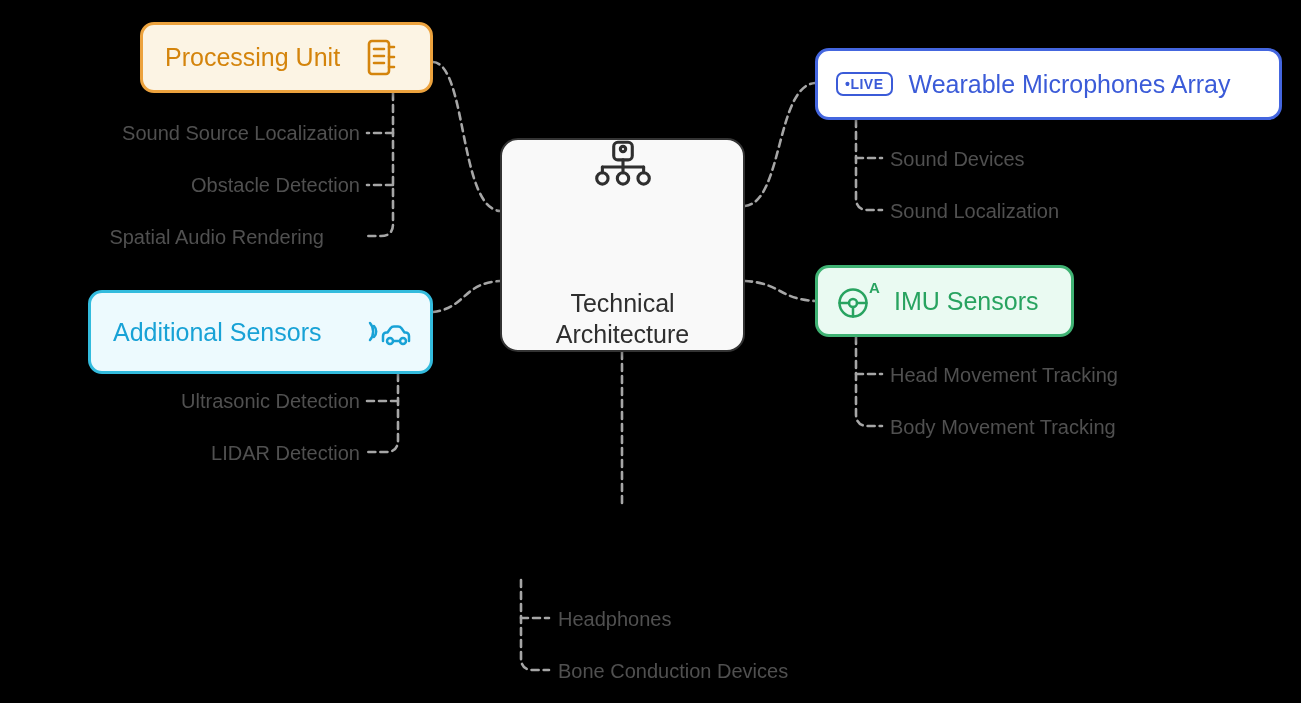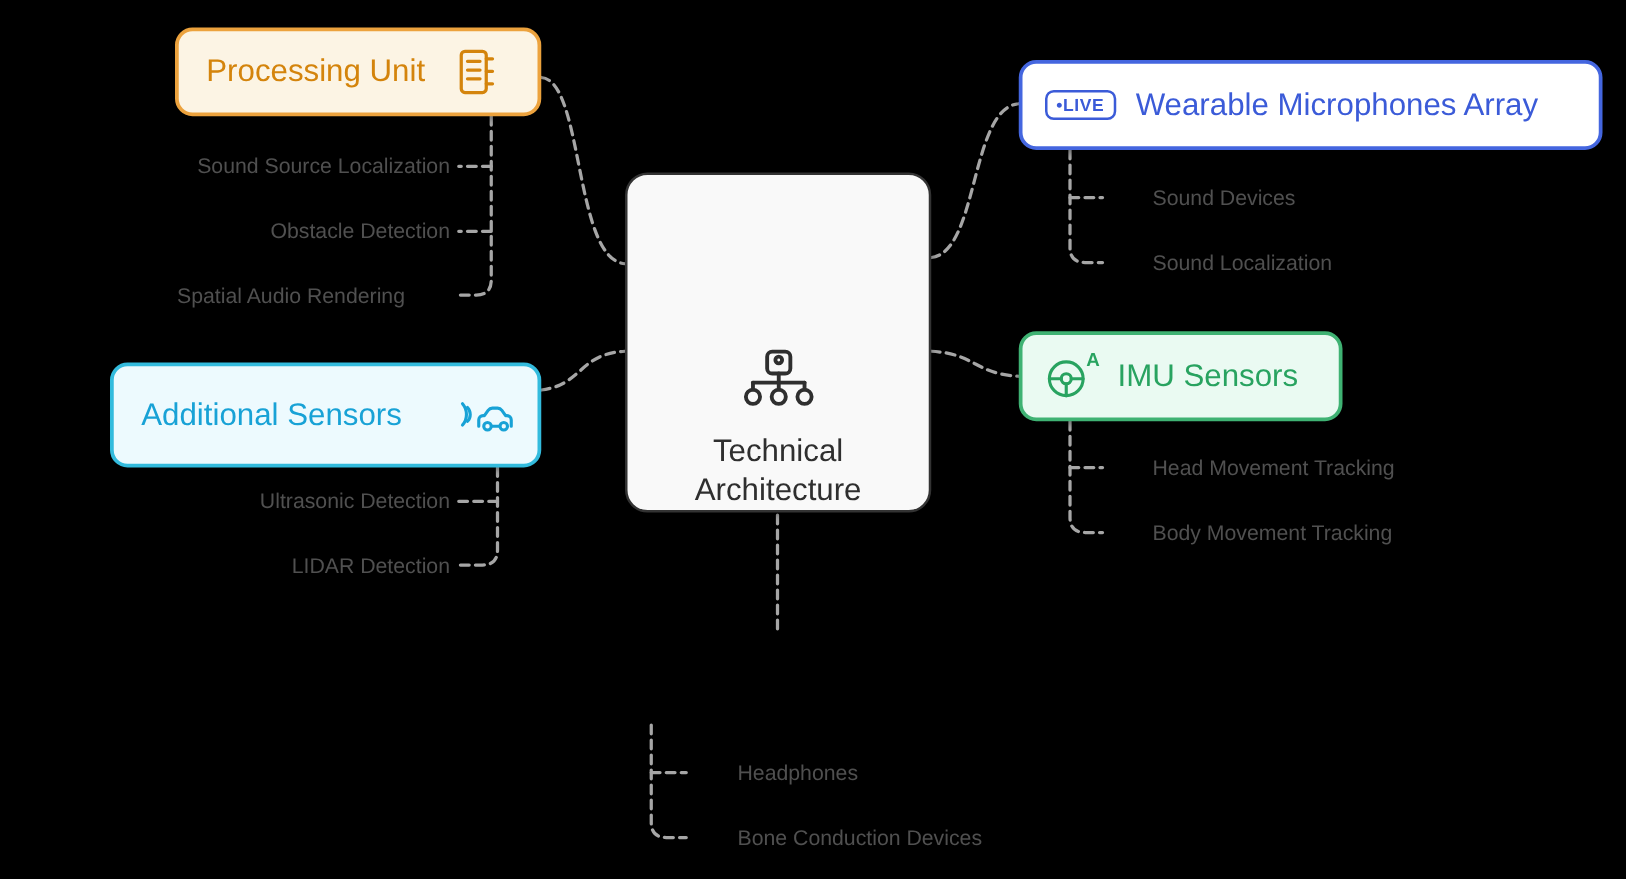--- a/index.html
+++ b/index.html
@@ -41,28 +41,28 @@
 
   .node.pu   { left: 140px; top: 22px;  width: 293px; height: 71px; padding: 0 28px 0 22px; justify-content: space-between; gap: 12px; }
   .node.as   { left: 88px;  top: 290px; width: 345px; height: 84px; padding: 0 14px 0 22px; justify-content: space-between; gap: 12px; }
   .node.wma  { left: 815px; top: 48px;  width: 467px; height: 72px; padding: 0 16px 0 18px; gap: 16px; }
   .node.imu  { left: 815px; top: 265px; width: 259px; height: 72px; padding: 0 14px 0 16px; gap: 14px; }
   .node.ao   { left: 485px; top: 508px; width: 277px; height: 72px; padding: 0 16px 0 20px; gap: 16px; }
 
   .center-node {
     position: absolute;
     left: 500px; top: 138px;
-    width: 245px; height: 272px;
+    width: 245px; height: 214px;
     box-sizing: border-box;
     border: 2.5px solid;
     border-radius: 18px;
     display: flex;
     flex-direction: column;
     align-items: center;
-    justify-content: flex-end;
+    justify-content: space-between;
     gap: 12px;
     box-shadow: 0 2px 6px rgba(0,0,0,0.35);
   }
   .center-label {
     font-size: 25px;
     line-height: 31px;
     text-align: center;
     width: 170px;
   }
   .live-badge {
@@ -72,25 +72,24 @@
     border-radius: 7px;
     padding: 1px 7px;
     font-size: 14px;
     font-weight: bold;
     letter-spacing: 0.5px;
     line-height: 18px;
   }
   .leaves { position: absolute; left: 0; top: 0; width: 100%; height: 100%; pointer-events: none; }
   .leaf {
     position: absolute;
-    font-size: 17px;
+    font-size: 20px;
     line-height: 30px;
     white-space: nowrap;
     pointer-events: auto;
-    margin-left: 32px;
   }
   .leaf.align-right { text-align: right; }
 </style>
 </head>
 <body>
 
 <div class="canvas" style="background: rgb(0, 0, 0);">
 
   <svg class="connectors" viewBox="0 0 1301 703" style="color: rgb(166, 166, 166);">
     <path class="link" d="M433 62 C467 64 459 208 500 211"></path>

